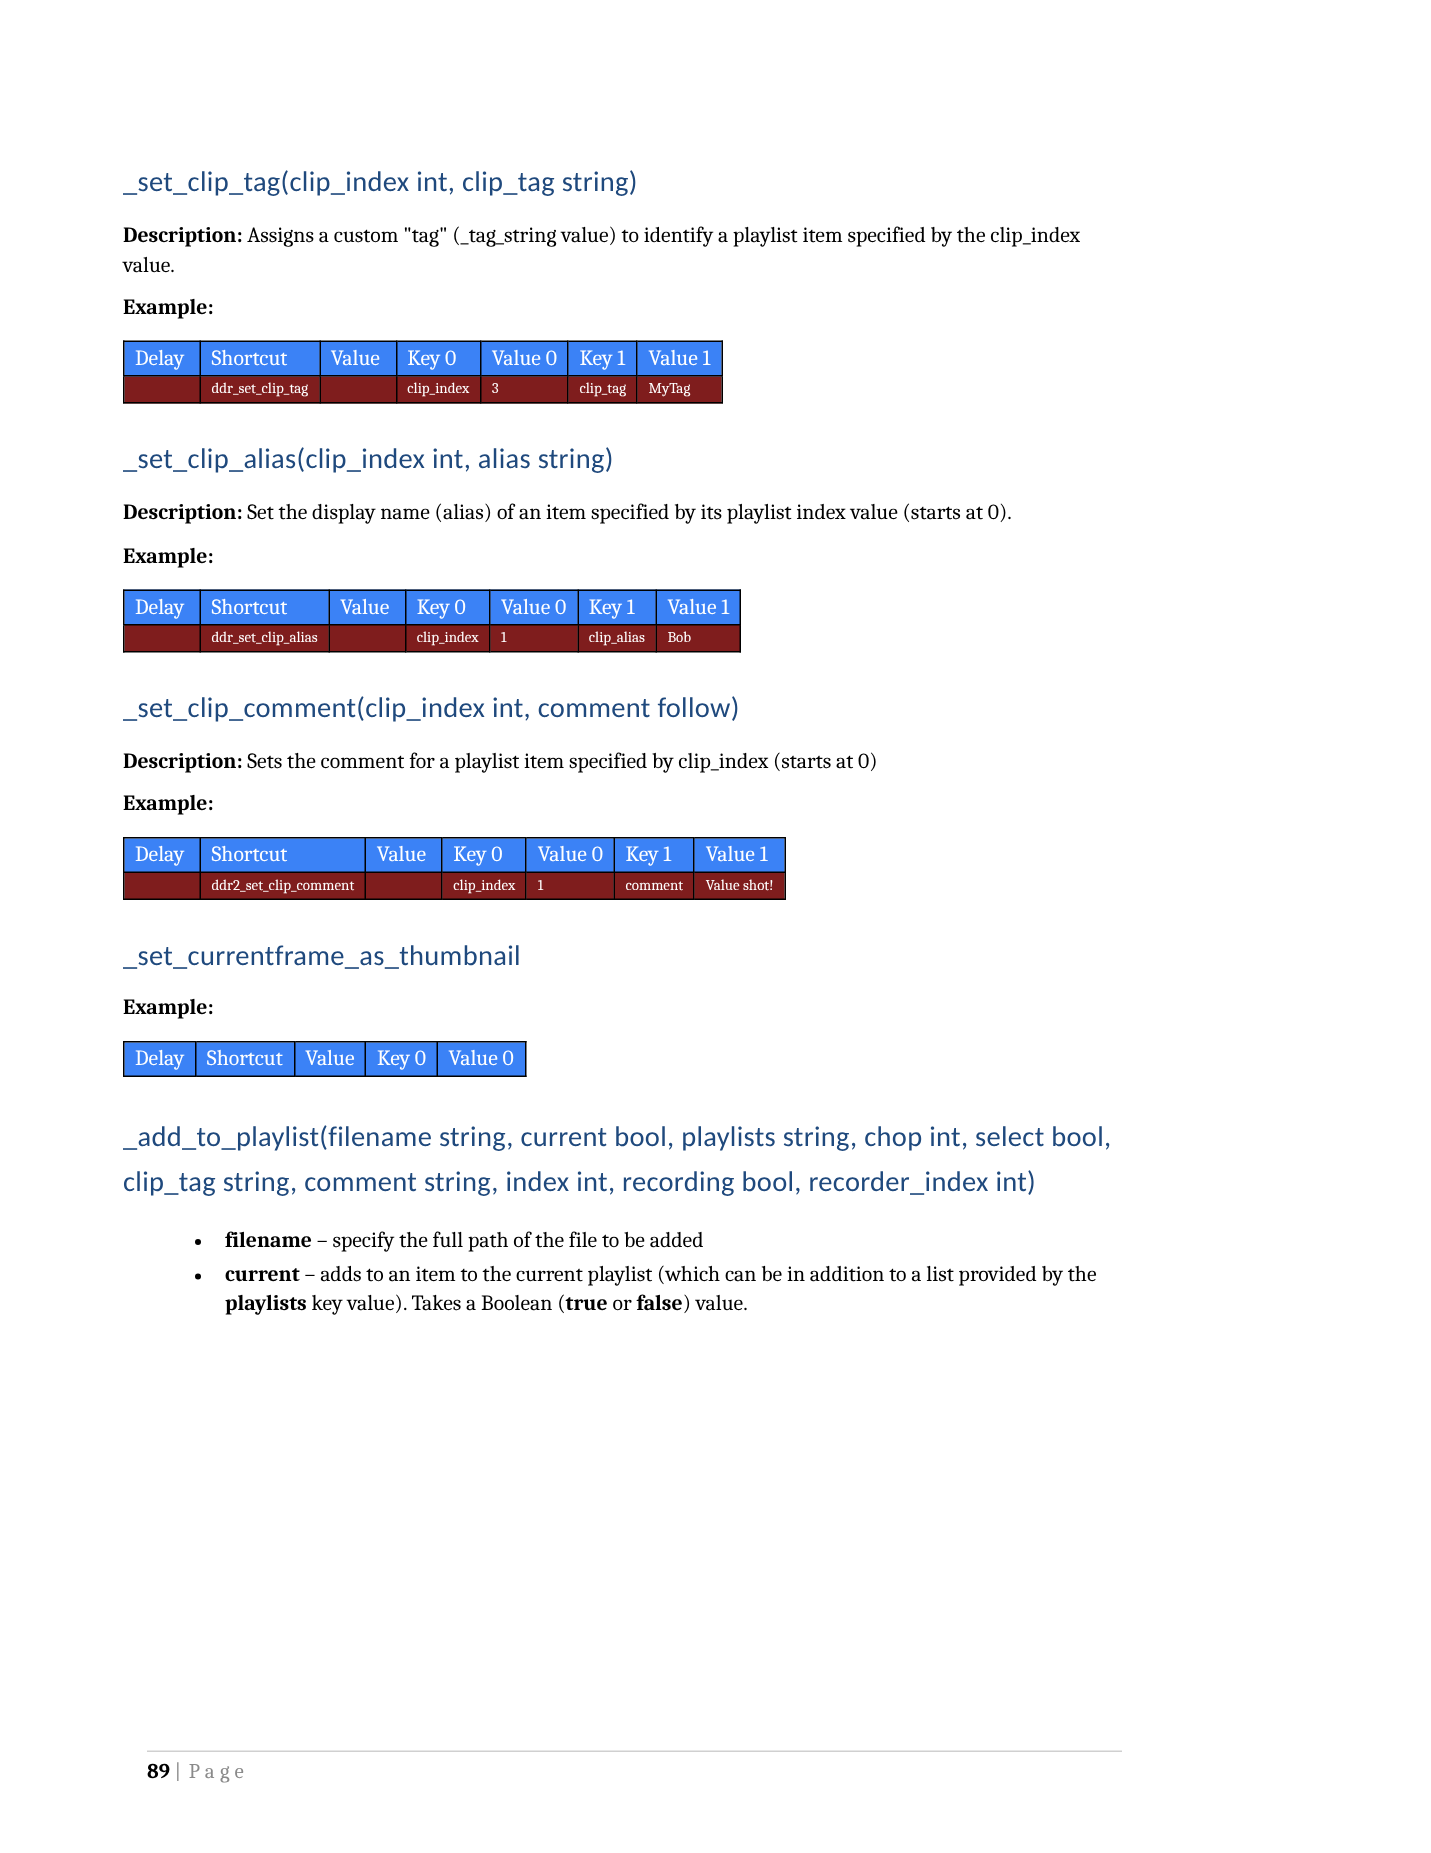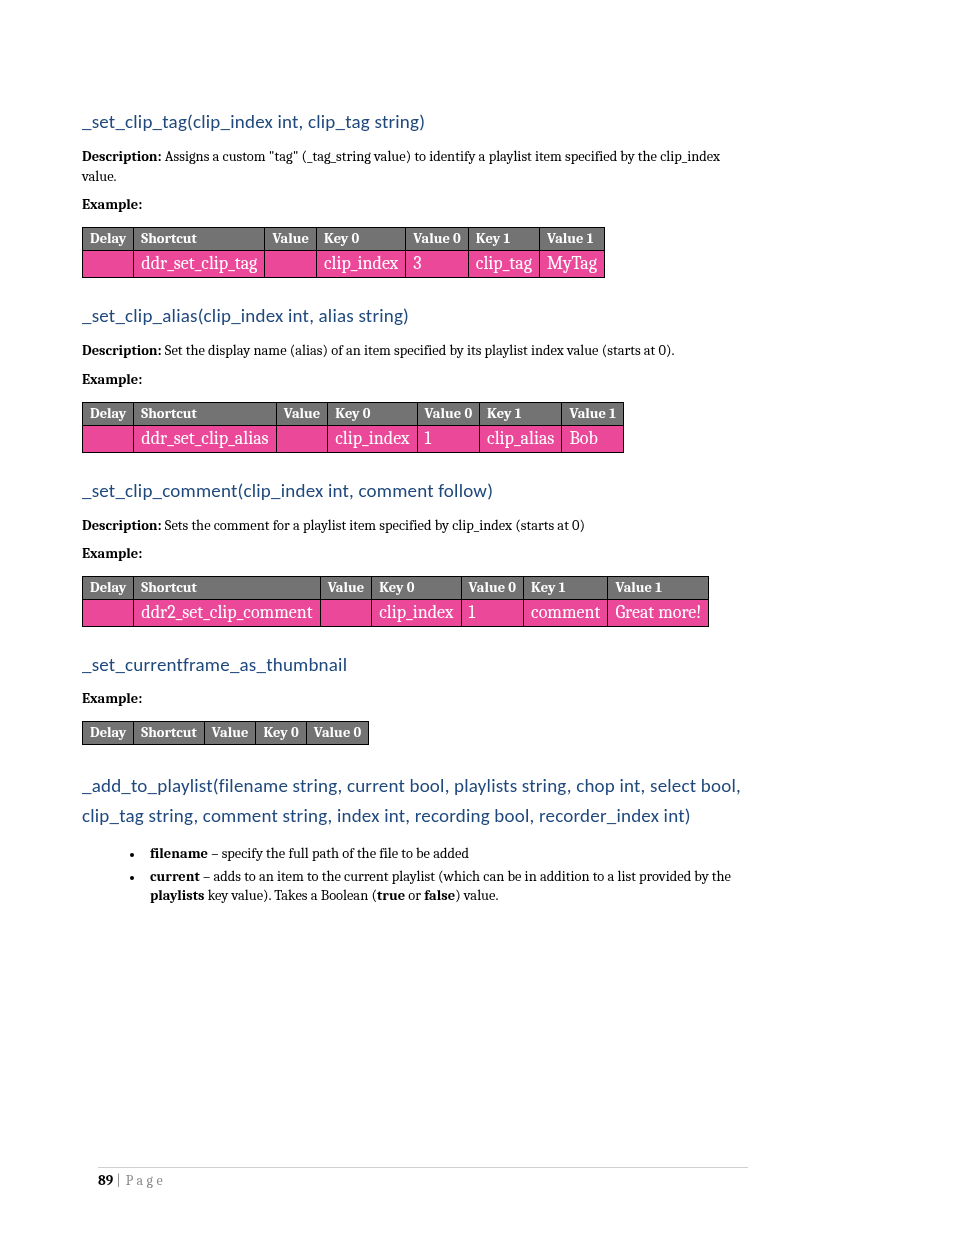--- a/index.html
+++ b/index.html
@@ -35,35 +35,35 @@
   .strong { font-weight: bold; }
   p.example {
     font-weight: bold;
     margin: 0 0 14px 0;
   }
   table.macrotab {
     border-collapse: collapse;
     margin: 0 0 6px 0;
   }
   table.macrotab th {
-    background: #737373;
+    background: #3b82f6;
     color: #fff;
-    font-weight: bold;
+    font-weight: normal;
     text-align: left;
     padding: 2px 7px 3px 7px;
     border: 1px solid #000;
     font-size: 14.5px;
     white-space: nowrap;
   }
   table.macrotab td {
-    background: #ec4899;
+    background: #7f1d1d;
     color: #fff;
     padding: 2px 7px 3px 7px;
     border: 1px solid #000;
-    font-size: 18px;
+    font-size: 10px;
     white-space: nowrap;
   }
   table.macrotab td.empty { min-width: 36px; }
   ul.keys {
     margin: 4px 0 0 0;
     padding-left: 62px;
   }
   ul.keys li {
     margin-bottom: 3px;
     line-height: 1.35;
@@ -156,21 +156,21 @@
       <th>Key 1</th>
       <th>Value 1</th>
     </tr>
     <tr>
       <td class="empty"></td>
       <td>ddr2_set_clip_comment</td>
       <td class="empty"></td>
       <td>clip_index</td>
       <td>1</td>
       <td>comment</td>
-      <td>Great more!</td>
+      <td>Value shot!</td>
     </tr>
   </tbody>
     </table>
 
   <h2 class="func mt">_set_currentframe_as_thumbnail</h2>
   <p class="example">Example:</p>
   <table class="macrotab">
     <tbody>
         <tr>
       <th>Delay</th>

